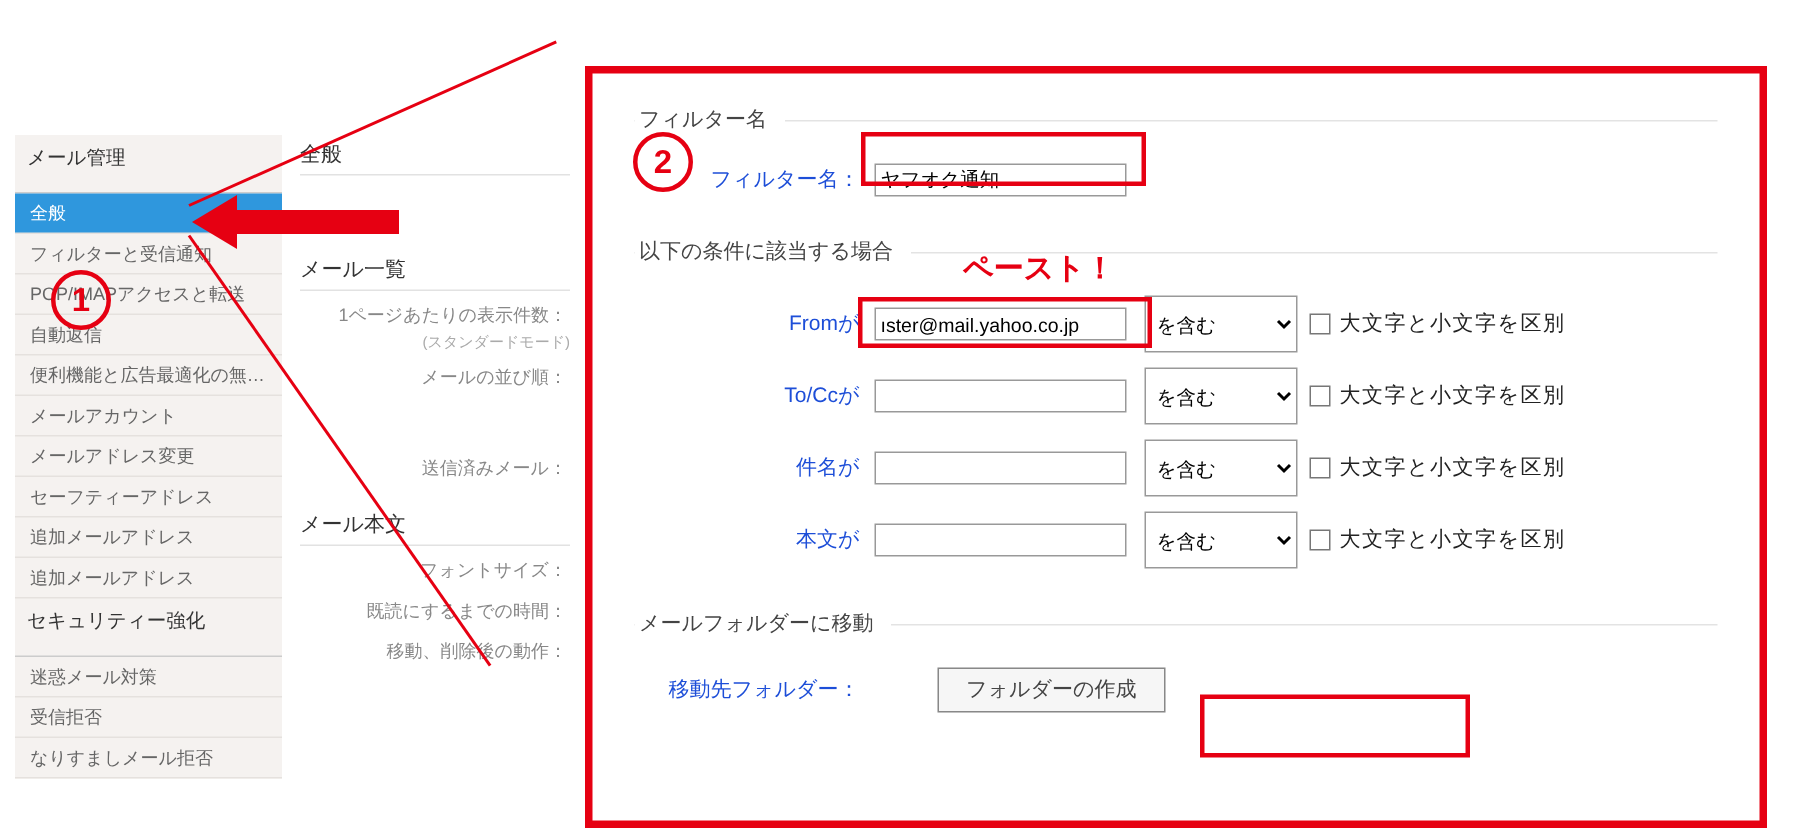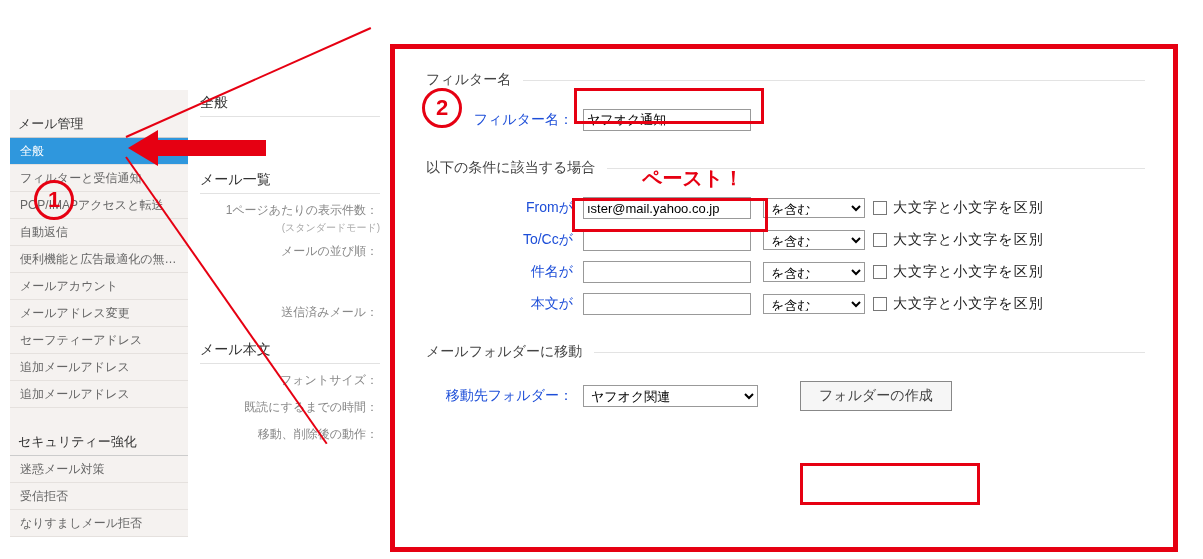--- a/index.html
+++ b/index.html
@@ -16,25 +16,24 @@
   .page-wrap { width: 1203px; height: 559px; position: relative; padding: 20px 10px; }
 
   
   .sidebar {
     position: absolute;
     left: 10px; top: 90px;
     width: 178px;
     background: #f5f2f0;
   }
   .sb-section-title {
-    padding: 6px 8px 4px;
+    padding: 6px 8px 14px;
     font-size: 13px;
     color: #333;
     border-bottom: 1px solid #ccc;
-    margin-top: 19px;
   }
   .sb-item {
     display: block;
     padding: 5px 10px;
     font-size: 12px;
     color: #666;
     border-bottom: 1px solid #e5e1de;
     line-height: 16px;
     cursor: pointer;
     white-space: nowrap; overflow: hidden;
@@ -96,21 +95,21 @@
     font-size: 14px;
     color: #1d4ed8;
   }
   input[type=text], select {
     font-size: 13px;
     padding: 2px 3px;
     border: 1px solid #999;
     background: #fff;
   }
   .tb-wide { width: 168px; height: 22px; }
-  .sel-contain { width: 102px; height: 20px; }
+  .sel-contain { width: 102px; height: 38px; }
   .sel-folder { width: 175px; height: 22px; }
   .chkline { display: flex; align-items: center; margin-left: 8px; }
   .chk { width: 14px; height: 14px; border: 1px solid #777; margin-right: 6px; }
   .chklabel { font-size: 14px; color: #222; letter-spacing: 1px; }
   .btn-create {
     font-size: 14px;
     padding: 5px 18px;
     border: 1px solid #888;
     background: #f6f6f6;
     color: #444;
@@ -255,21 +254,20 @@
             <div class="chk"></div>
             <span class="chklabel">大文字と小文字を区別</span>
           </div>
       </div>
     </fieldset>
 
     <fieldset>
       <legend>メールフォルダーに移動</legend>
       <div class="row">
         <div class="label">移動先フォルダー：</div>
-        <select class="sel-folder"><option>ヤフオク関連</option></select>
         <span style="width:42px"></span>
         <button class="btn-create">フォルダーの作成</button>
       </div>
     </fieldset>
   </div>
 
   <div class="circle" style="left:34px; top:180px">1</div>
 
   <div class="arrow" style="left:128px; top:130px; width:140px; height:36px">
     <div class="head" style="left:0; top:0;"></div>

